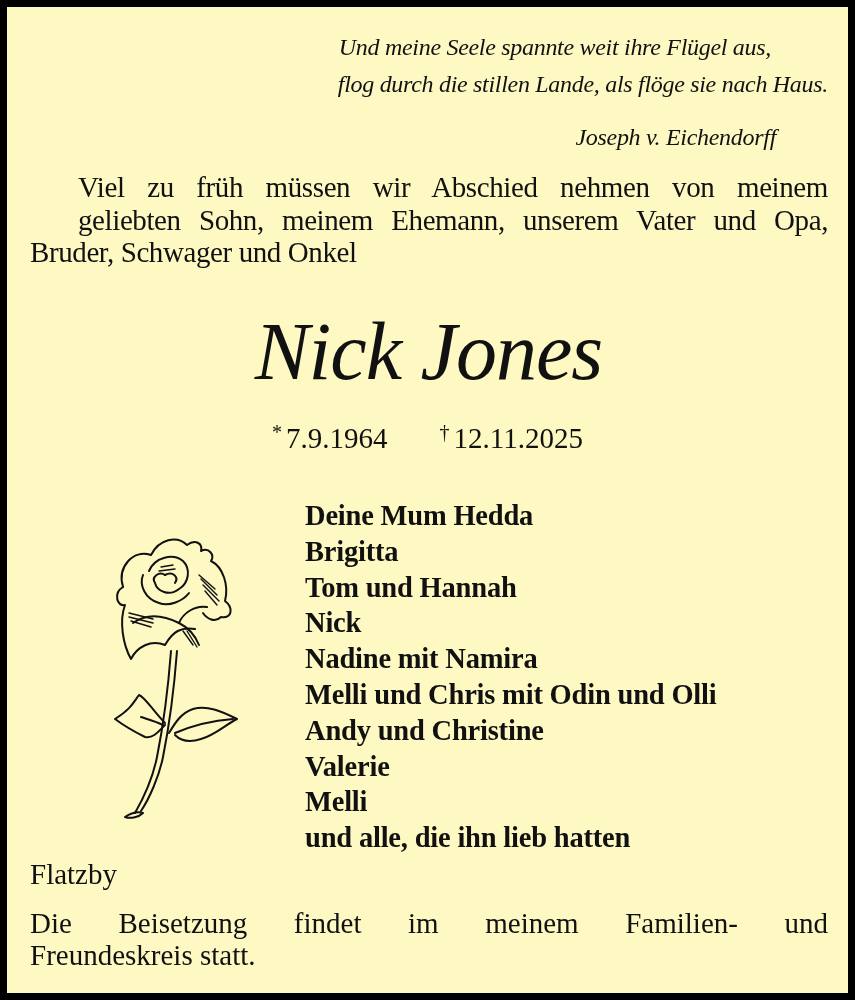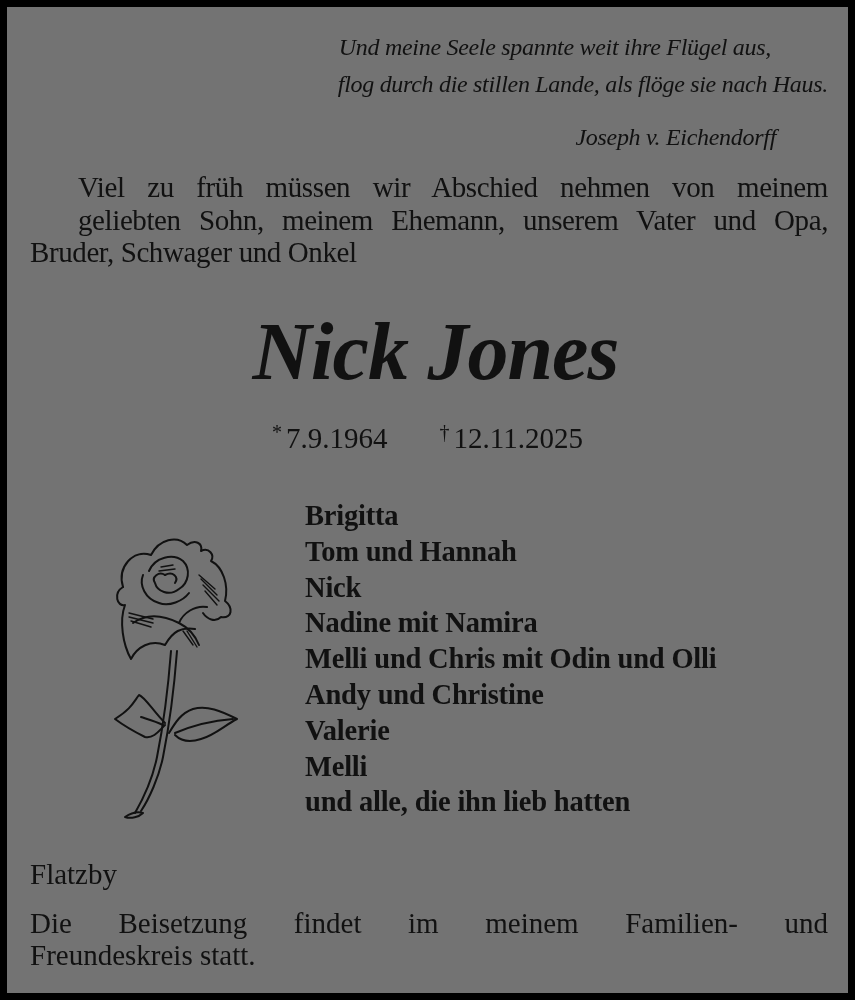--- a/index.html
+++ b/index.html
@@ -1,40 +1,40 @@
 <!DOCTYPE html>
 <html><head>
 <meta charset="utf-8">
 <style>
   html, body { margin: 0; padding: 0; background: #000; }
   body { width: 855px; height: 1000px; position: relative; overflow: hidden; }
   .frame {
     position: absolute; left: 7px; top: 7px; width: 841px; height: 986px;
-    background: #737373; color: #111;
+    background: #fef9c3; color: #111;
     font-family: "Liberation Serif", "DejaVu Serif", serif;
   }
   .abs { position: absolute; }
   .quote {
     left: 0; width: 821px; top: 22px;
     font-style: italic; font-size: 24px; line-height: 37px;
     text-align: right; letter-spacing: -0.3px;
   }
   .quote .l1 { position: absolute; right: 57px; top: 0; white-space: nowrap; }
   .quote .l2 { position: absolute; right: 0; top: 37px; white-space: nowrap; text-align: right; }
   .quote .au { position: absolute; right: 52px; top: 90px; white-space: nowrap; }
   .intro {
     left: 23px; width: 798px; top: 164px;
     font-size: 29px; line-height: 32.5px; text-align: justify;
     letter-spacing: -0.4px;
   }
   .intro span { display: block; white-space: nowrap; }
   .intro .just { text-align-last: justify; white-space: normal; margin-left: 48px; }
   .name {
-    left: 8px; width: 841px; top: 300px; text-align: center;
-    font-style: italic; font-weight: bold; font-size: 82px; line-height: 90px;
+    left: 1px; width: 841px; top: 300px; text-align: center;
+    font-style: italic; font-weight: normal; font-size: 82px; line-height: 90px;
     letter-spacing: -1px;
   }
   .dates {
     left: 0; width: 841px; top: 408px; text-align: center;
     font-size: 29px; line-height: 34px;
   }
   .dates .d { display: inline-block; text-align: right; }
   .dates .born { margin-right: 52px; }
   .dates sup { font-size: 20px; vertical-align: 9px; margin-right: 4px; }
   .family {
@@ -97,20 +97,21 @@
 
       <path d="M62 196 C50 184, 42 170, 36 168 C30 176, 28 182, 12 192 C20 198, 30 204, 42 210 C50 212, 56 204, 62 198"></path>
       <path d="M38 190 C44 192, 52 194, 60 198"></path>
 
       <path d="M66 206 C72 196, 78 186, 90 182 C104 178, 118 184, 134 192 C122 198, 112 208, 98 212 C86 216, 78 214, 72 208"></path>
       <path d="M72 206 C86 200, 104 194, 130 192"></path>
     </svg>
   </div>
 
   <div class="abs family">
+    <div>Deine Mum Hedda</div>
     <div>Brigitta</div>
     <div>Tom und Hannah</div>
     <div>Nick</div>
     <div>Nadine mit Namira</div>
     <div>Melli und Chris mit Odin und Olli</div>
     <div>Andy und Christine</div>
     <div>Valerie</div>
     <div>Melli</div>
     <div>und alle, die ihn lieb hatten</div>
   </div>

